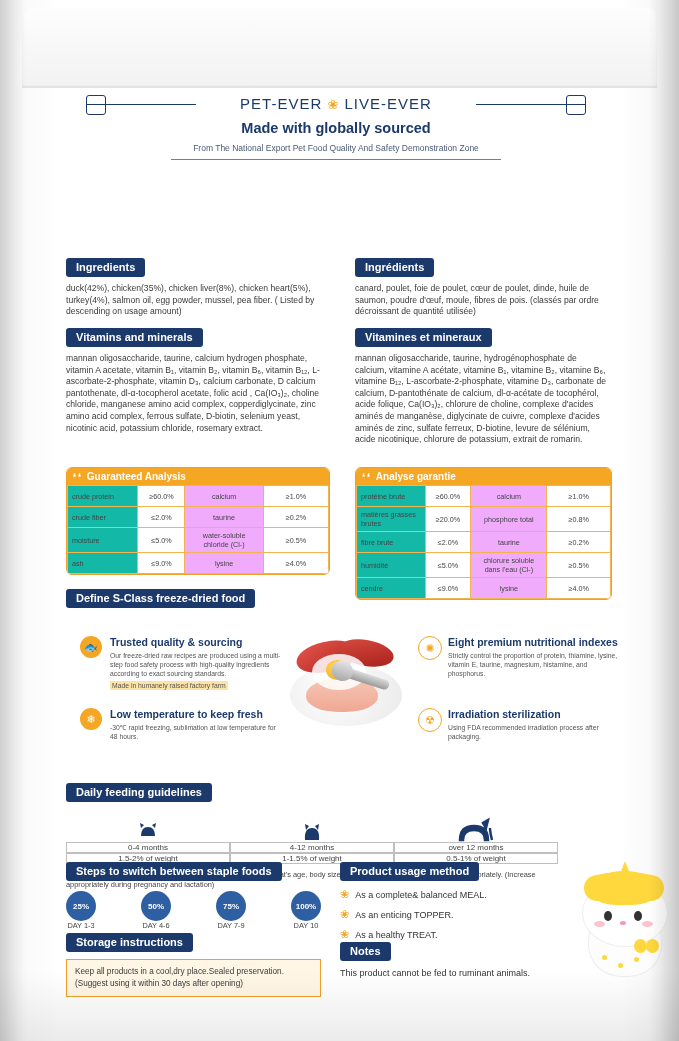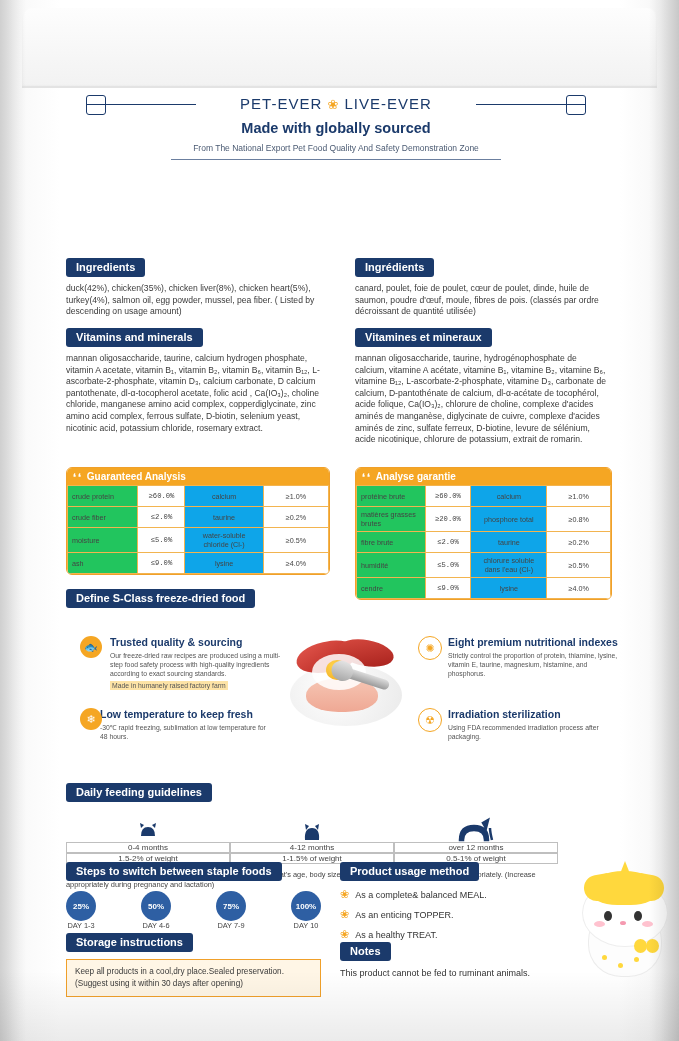--- a/index.html
+++ b/index.html
@@ -78,23 +78,23 @@
   
   .ga-box{position:absolute;border:1px solid #f0a02a;border-radius:6px;overflow:hidden;background:#fff;}
   .ga-head{
     background:#f5a623;color:#fff;font-size:10px;font-weight:bold;padding:3px 6px;
   }
   .ga-head .dots{color:#fff;margin-right:4px;letter-spacing:2px;font-size:9px;}
   table.ga{border-collapse:collapse;width:100%;}
   table.ga td{
     border:1px solid #f3b44f;font-size:7.2px;padding:3px 4px;color:#444;height:14px;
   }
-  table.ga td.k{background:#22c55e;width:27%;}
-  table.ga td.v{background:#fff;width:18%;text-align:center;font-family:Liberation Mono, monospace;}
-  table.ga td.k2{background:#0ea5e9;width:30%;text-align:center;}
+  table.ga td.k{background:#14b8a6;width:27%;}
+  table.ga td.v{background:#fff;width:18%;text-align:center;}
+  table.ga td.k2{background:#f0abfc;width:30%;text-align:center;}
   table.ga td.v2{background:#fff;width:25%;text-align:center;}
 
   
   .feat-title{position:absolute;left:66px;top:588px;}
   .feature{position:absolute;}
   .feat-h{font-size:10.5px;font-weight:bold;color:#1b3a6b;}
   .feat-p{font-size:6.8px;line-height:9px;color:#555;margin-top:3px;width:175px;}
   .hl{background:#fde3a6;padding:1px 2px;}
   .ico{
     width:22px;height:22px;border-radius:50%;background:#f5a623;color:#fff;
@@ -307,21 +307,21 @@
   <div class="feature" style="left:418px;top:636px;width:200px;">
     <span class="ico out">✺</span>
     <div style="margin-left:30px;">
       <div class="feat-h">Eight premium nutritional indexes</div>
       <div class="feat-p">Strictly control the proportion of protein, thiamine, lysine, vitamin E, taurine, magnesium, histamine, and phosphorus.</div>
     </div>
   </div>
 
   <div class="feature" style="left:80px;top:708px;width:200px;">
     <span class="ico">❄</span>
-    <div style="margin-left:20px;">
+    <div style="margin-left:30px;">
       <div class="feat-h">Low temperature to keep fresh</div>
       <div class="feat-p">-30℃ rapid freezing, sublimation at low temperature for 48 hours.</div>
     </div>
   </div>
 
   <div class="feature" style="left:418px;top:708px;width:200px;">
     <span class="ico out">☢</span>
     <div style="margin-left:30px;">
       <div class="feat-h">Irradiation sterilization</div>
       <div class="feat-p">Using FDA recommended irradiation process after packaging.</div>

